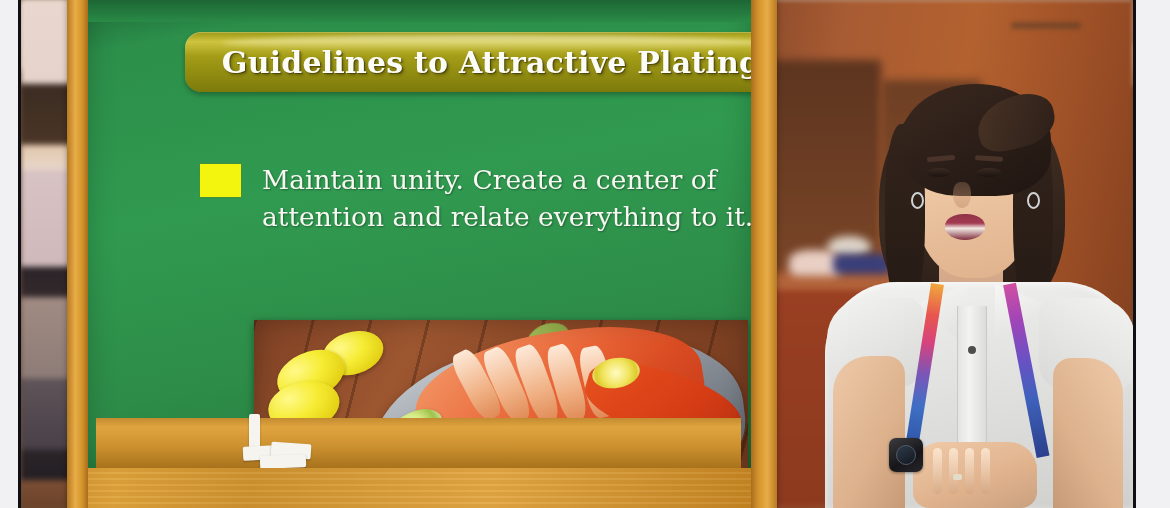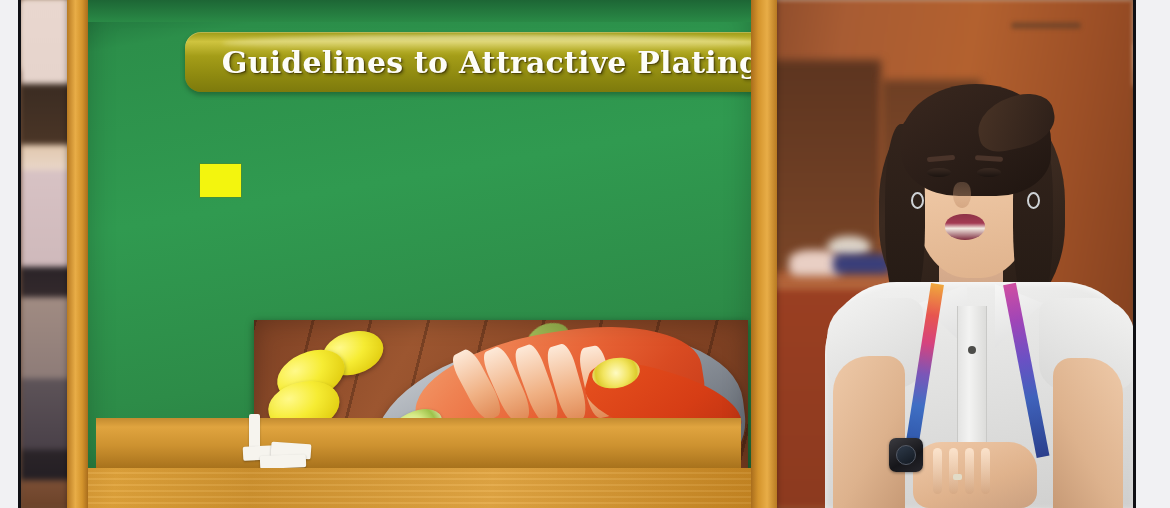--- a/index.html
+++ b/index.html
@@ -447,20 +447,21 @@
 
       <div class="board">
         <div class="board-topband"></div>
 
         <div class="title-banner">
           <span class="title-text">Guidelines to Attractive Plating</span>
         </div>
 
         <div class="bullet-row">
           <span class="bullet-square"></span>
+          <div class="bullet-text">Maintain unity. Create a center of attention and relate everything to it.</div>
         </div>
 
         <div class="photo">
           <div class="ph-table"></div>
           <div class="ph-platter"></div>
 
           <div class="lemon l1"></div>
           <div class="lemon l2"></div>
           <div class="lemon l3"></div>
 

